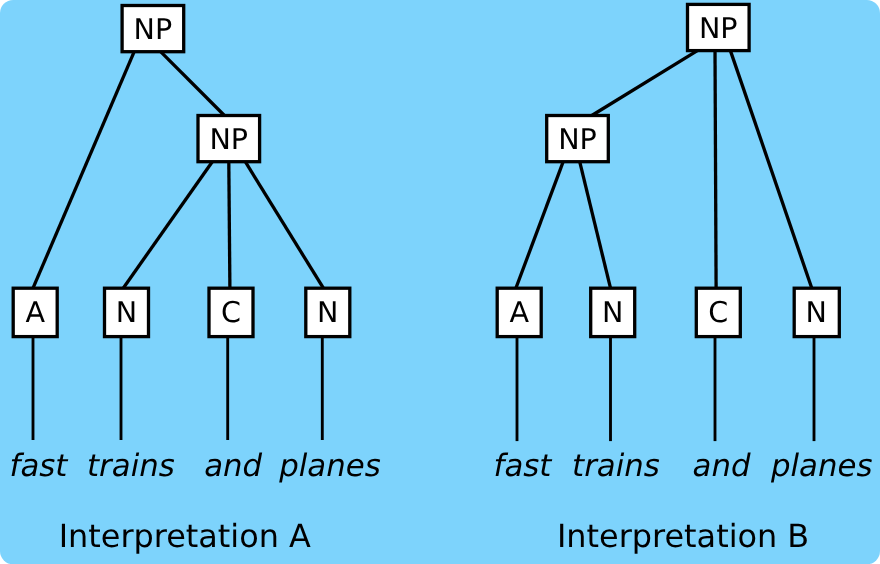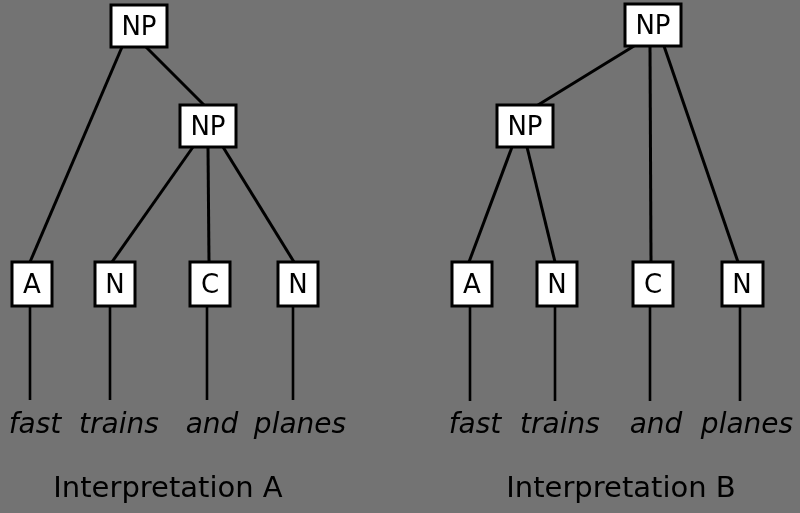--- a/index.html
+++ b/index.html
@@ -1,21 +1,22 @@
 <!DOCTYPE html>
 <html><head>
 <meta charset="utf-8">
 <style>
   html, body { margin: 0; padding: 0; background: #ffffff; }
   .canvas {
     position: relative;
     width: 800px;
     height: 513px;
-    background: #737373;
+    background: #7dd3fc;
     font-family: "DejaVu Sans", sans-serif;
+    border-radius: 12px;
   }
   svg text {
     font-family: "DejaVu Sans", sans-serif;
     fill: #000000;
   }
   .edge {
     stroke: #000000;
     stroke-width: 3;
     stroke-linecap: butt;
   }

